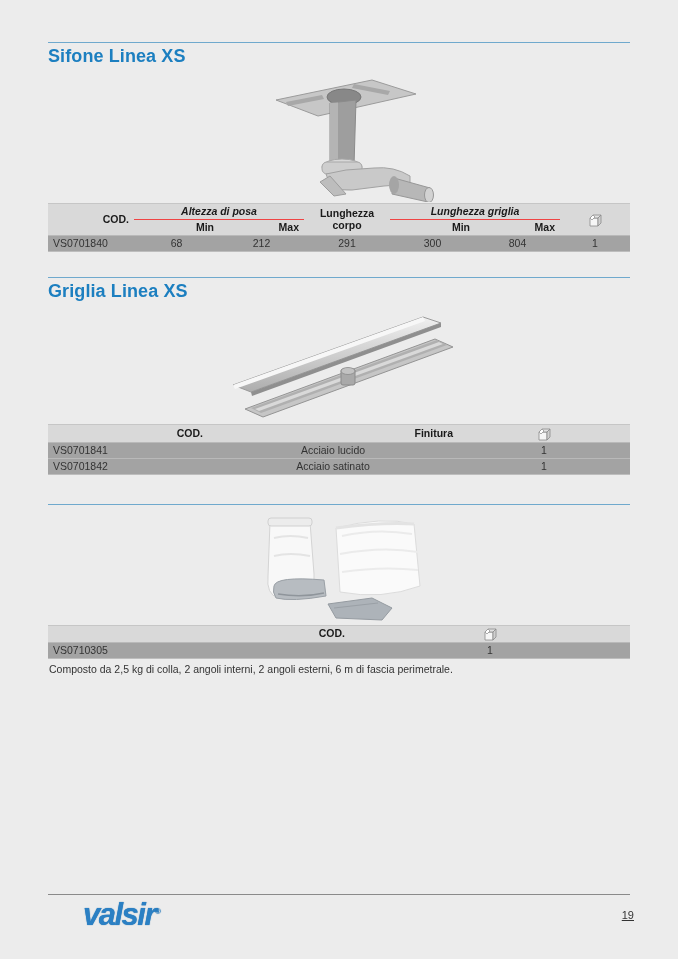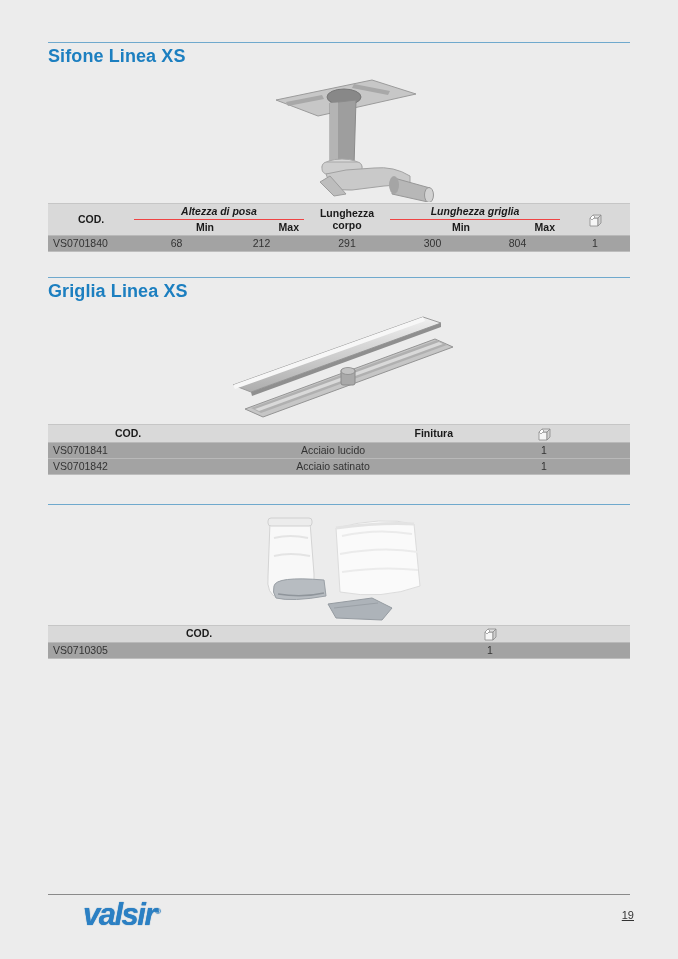--- a/index.html
+++ b/index.html
@@ -30,21 +30,21 @@
 
   table{width:100%;border-collapse:collapse;table-layout:fixed;}
   th,td{padding:0 5px;font-size:10.5px;line-height:1.1;}
   thead th{
     background:#d9d9d9;
     font-weight:bold;
     color:#1a1a1a;
   }
   th.group{border-bottom:1px solid #ef4444;text-align:center;height:15px;font-style:italic;}
   th.sub{text-align:right;height:15px;margin-top:44px;}
-  th.codh{text-align:center;height:15px;}
+  th.codh{text-align:right;height:15px;}
   th.span2{height:30px;}
   th.iconh{text-align:center;}
   tbody td{
     background:#a3a3a3;
     border-top:1px solid #b9b9b9;
     height:15px;
     text-align:center;
     color:#333;
   }
   tbody td.cod{text-align:left;}
@@ -251,18 +251,19 @@
         </th>
       </tr>
     </thead>
     <tbody>
       <tr>
         <td class="cod">VS0710305</td>
         <td>1</td>
       </tr>
     </tbody>
   </table>
+  <div class="note">Composto da 2,5 kg di colla, 2 angoli interni, 2 angoli esterni, 6 m di fascia perimetrale.</div>
 
 </div>
 
 <div class="footer-line"></div>
 <div class="brand"><span>valsir</span><sup>®</sup></div>
 <div class="page-num">19</div>
 
 </body></html>

